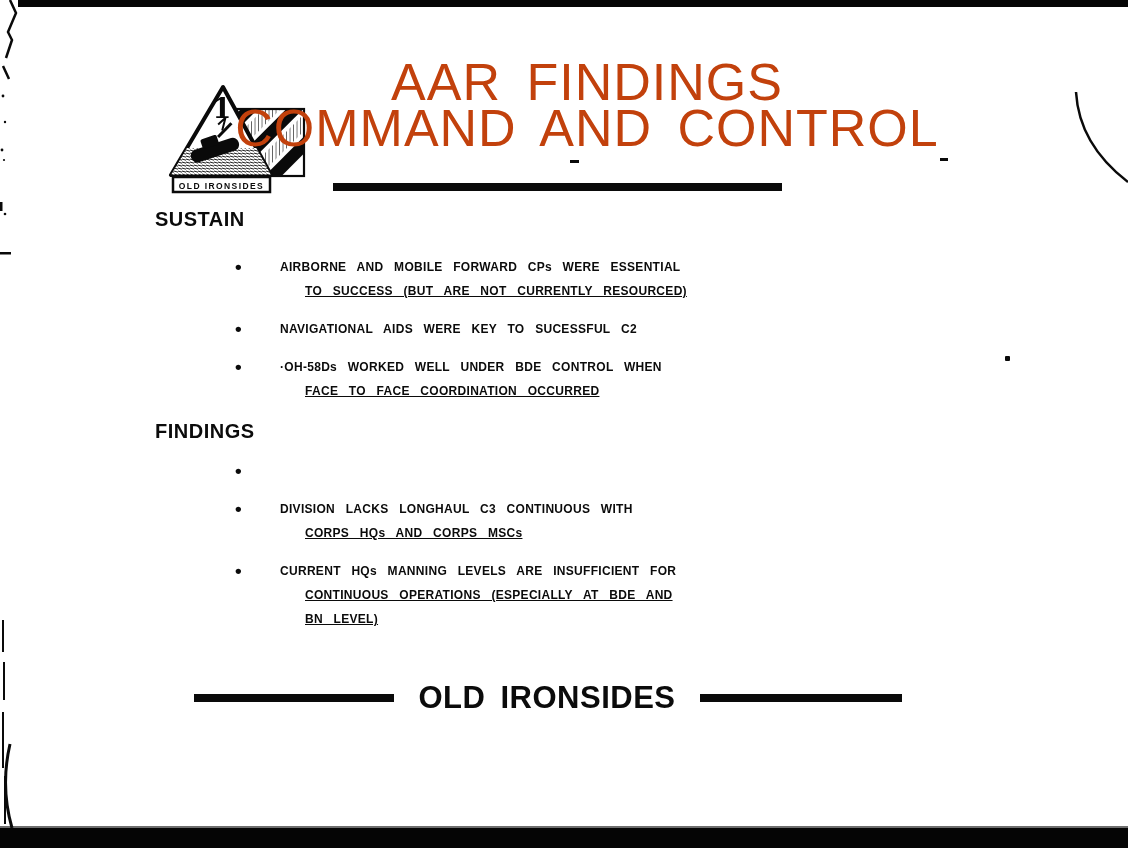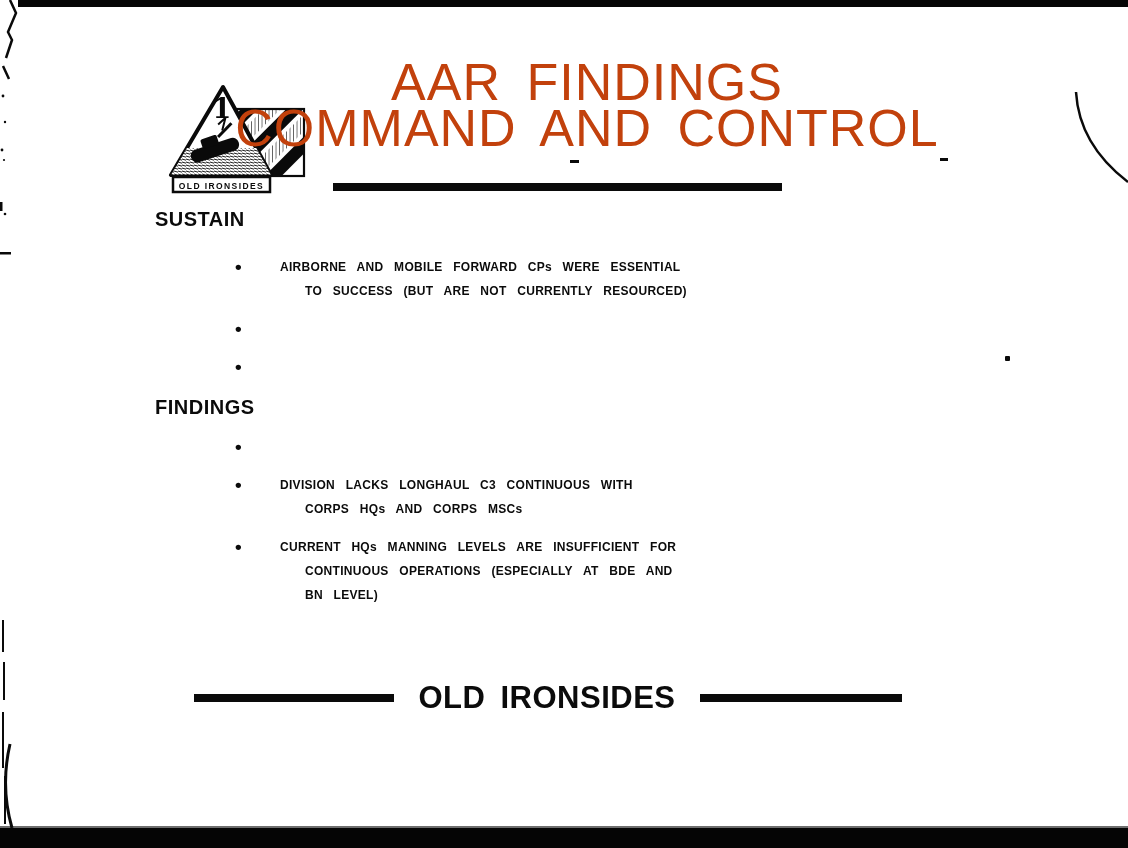--- a/index.html
+++ b/index.html
@@ -27,21 +27,21 @@
   }
   .bullets{margin:24px 0 0 0;padding:0;list-style:none;}
   .bullets.second{margin-top:16px;}
   .sec-heading.second{margin-top:16px;}
   .bullet{display:flex;padding-left:87px;margin-bottom:14px;}
   .bullet:last-child{margin-bottom:0;}
   .bdot{width:45px;flex:0 0 45px;font-size:19px;line-height:24px;font-weight:700;}
   .btext{
     font-size:12px;line-height:24px;font-weight:700;letter-spacing:.3px;word-spacing:7px;
   }
-  .btext .cont{padding-left:25px;}
+  .btext .cont{padding-left:25px;text-decoration:underline;}
   
   .footer{
     position:absolute;left:0;top:681px;width:1128px;
     display:flex;justify-content:center;align-items:center;gap:24px;
     transform:translateX(-16px);
   }
   .footer .bar{height:8px;background:#0a0a0a;}
   .footer .bar.left{width:200px;}
   .footer .bar.right{width:202px;}
   .footer .label{
@@ -118,23 +118,30 @@
     <ul class="bullets">
       <li class="bullet">
         <span class="bdot">•</span>
         <div class="btext">
           <div>AIRBORNE AND MOBILE FORWARD CPs WERE ESSENTIAL</div>
           <div class="cont">TO SUCCESS (BUT ARE NOT CURRENTLY RESOURCED)</div>
         </div>
       </li>
       <li class="bullet">
         <span class="bdot">•</span>
+        <div class="btext">
+          <div>NAVIGATIONAL AIDS WERE KEY TO SUCESSFUL C2</div>
+        </div>
       </li>
       <li class="bullet">
         <span class="bdot">•</span>
+        <div class="btext">
+          <div>·OH-58Ds WORKED WELL UNDER BDE CONTROL WHEN</div>
+          <div class="cont">FACE TO FACE COORDINATION OCCURRED</div>
+        </div>
       </li>
     </ul>
 
     <div class="sec-heading second">FINDINGS</div>
 
     <ul class="bullets second">
       <li class="bullet">
         <span class="bdot">•</span>
       </li>
       <li class="bullet">

